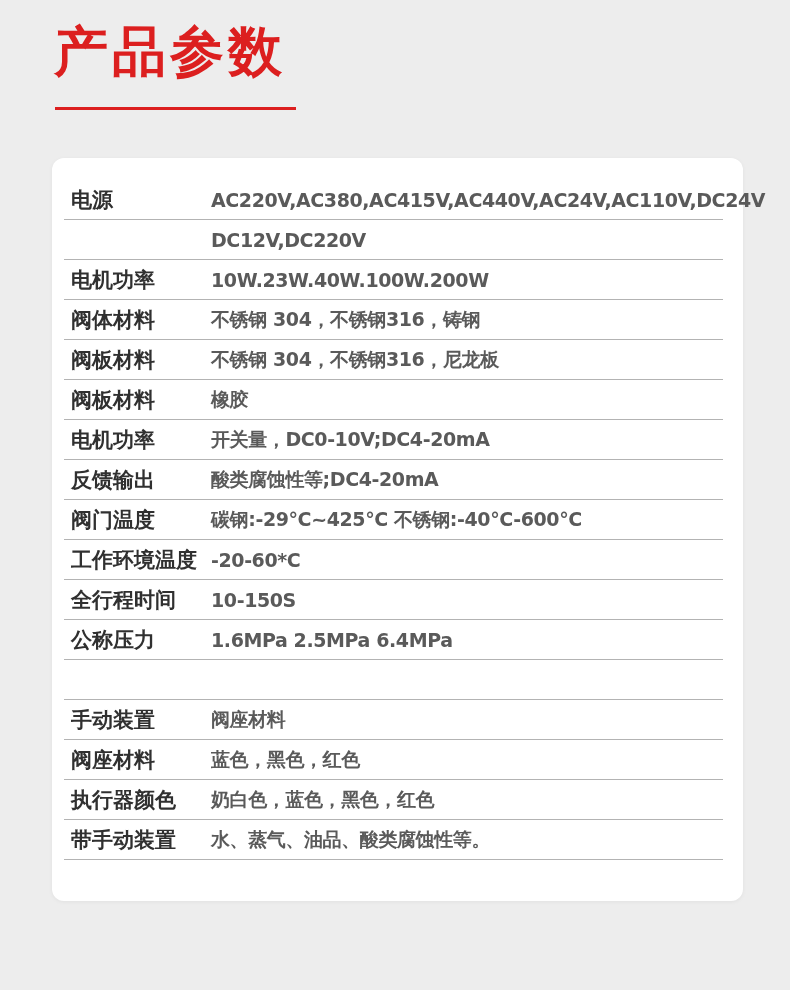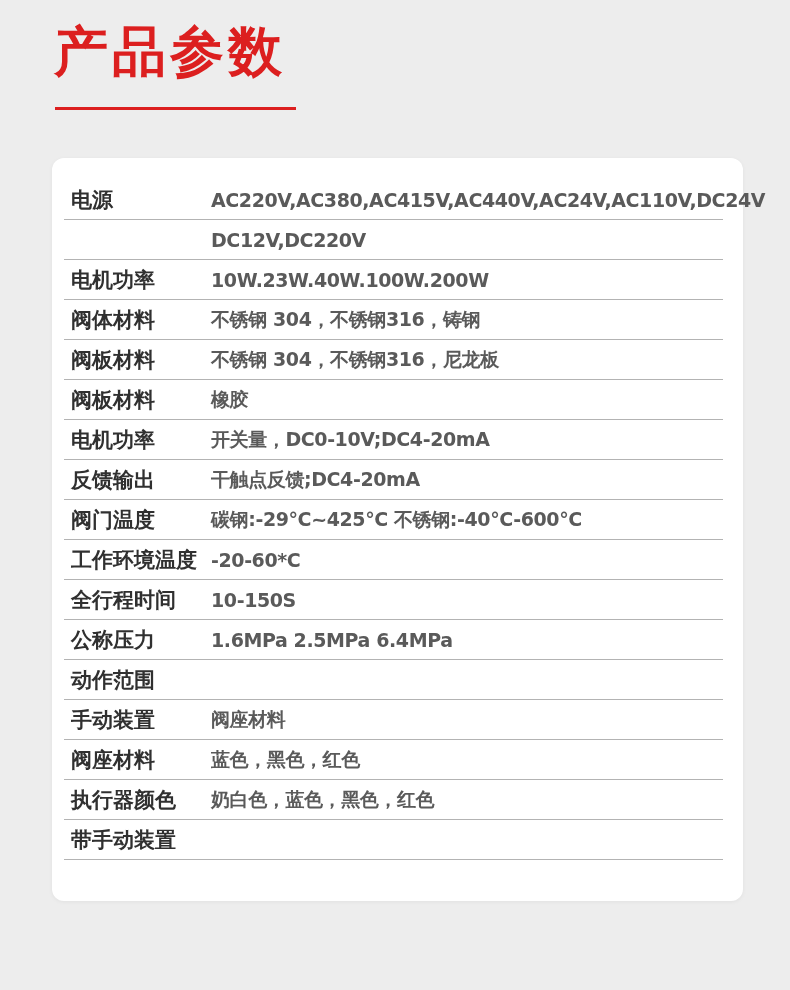--- a/index.html
+++ b/index.html
@@ -110,51 +110,51 @@
     <div class="spec-row">
       <div class="spec-label">阀板材料</div>
       <div class="spec-value">橡胶</div>
     </div>
     <div class="spec-row">
       <div class="spec-label">电机功率</div>
       <div class="spec-value">开关量，DC0-10V;DC4-20mA</div>
     </div>
     <div class="spec-row">
       <div class="spec-label">反馈输出</div>
-      <div class="spec-value">干触点反馈;DC4-20mA</div>
+      <div class="spec-value">酸类腐蚀性等;DC4-20mA</div>
     </div>
     <div class="spec-row">
       <div class="spec-label">阀门温度</div>
       <div class="spec-value">碳钢:-29°C~425°C 不锈钢:-40°C-600°C</div>
     </div>
     <div class="spec-row">
       <div class="spec-label">工作环境温度</div>
       <div class="spec-value">-20-60*C</div>
     </div>
     <div class="spec-row">
       <div class="spec-label">全行程时间</div>
       <div class="spec-value">10-150S</div>
     </div>
     <div class="spec-row">
       <div class="spec-label">公称压力</div>
       <div class="spec-value">1.6MPa 2.5MPa 6.4MPa</div>
     </div>
     <div class="spec-row">
-      <div class="spec-label">动作范围</div>
     </div>
     <div class="spec-row">
       <div class="spec-label">手动装置</div>
       <div class="spec-value">阀座材料</div>
     </div>
     <div class="spec-row">
       <div class="spec-label">阀座材料</div>
       <div class="spec-value">蓝色，黑色，红色</div>
     </div>
     <div class="spec-row">
       <div class="spec-label">执行器颜色</div>
       <div class="spec-value">奶白色，蓝色，黑色，红色</div>
     </div>
     <div class="spec-row">
       <div class="spec-label">带手动装置</div>
+      <div class="spec-value">水、蒸气、油品、酸类腐蚀性等。</div>
     </div>
 
   </div>
 </div>
 
 </body></html>

